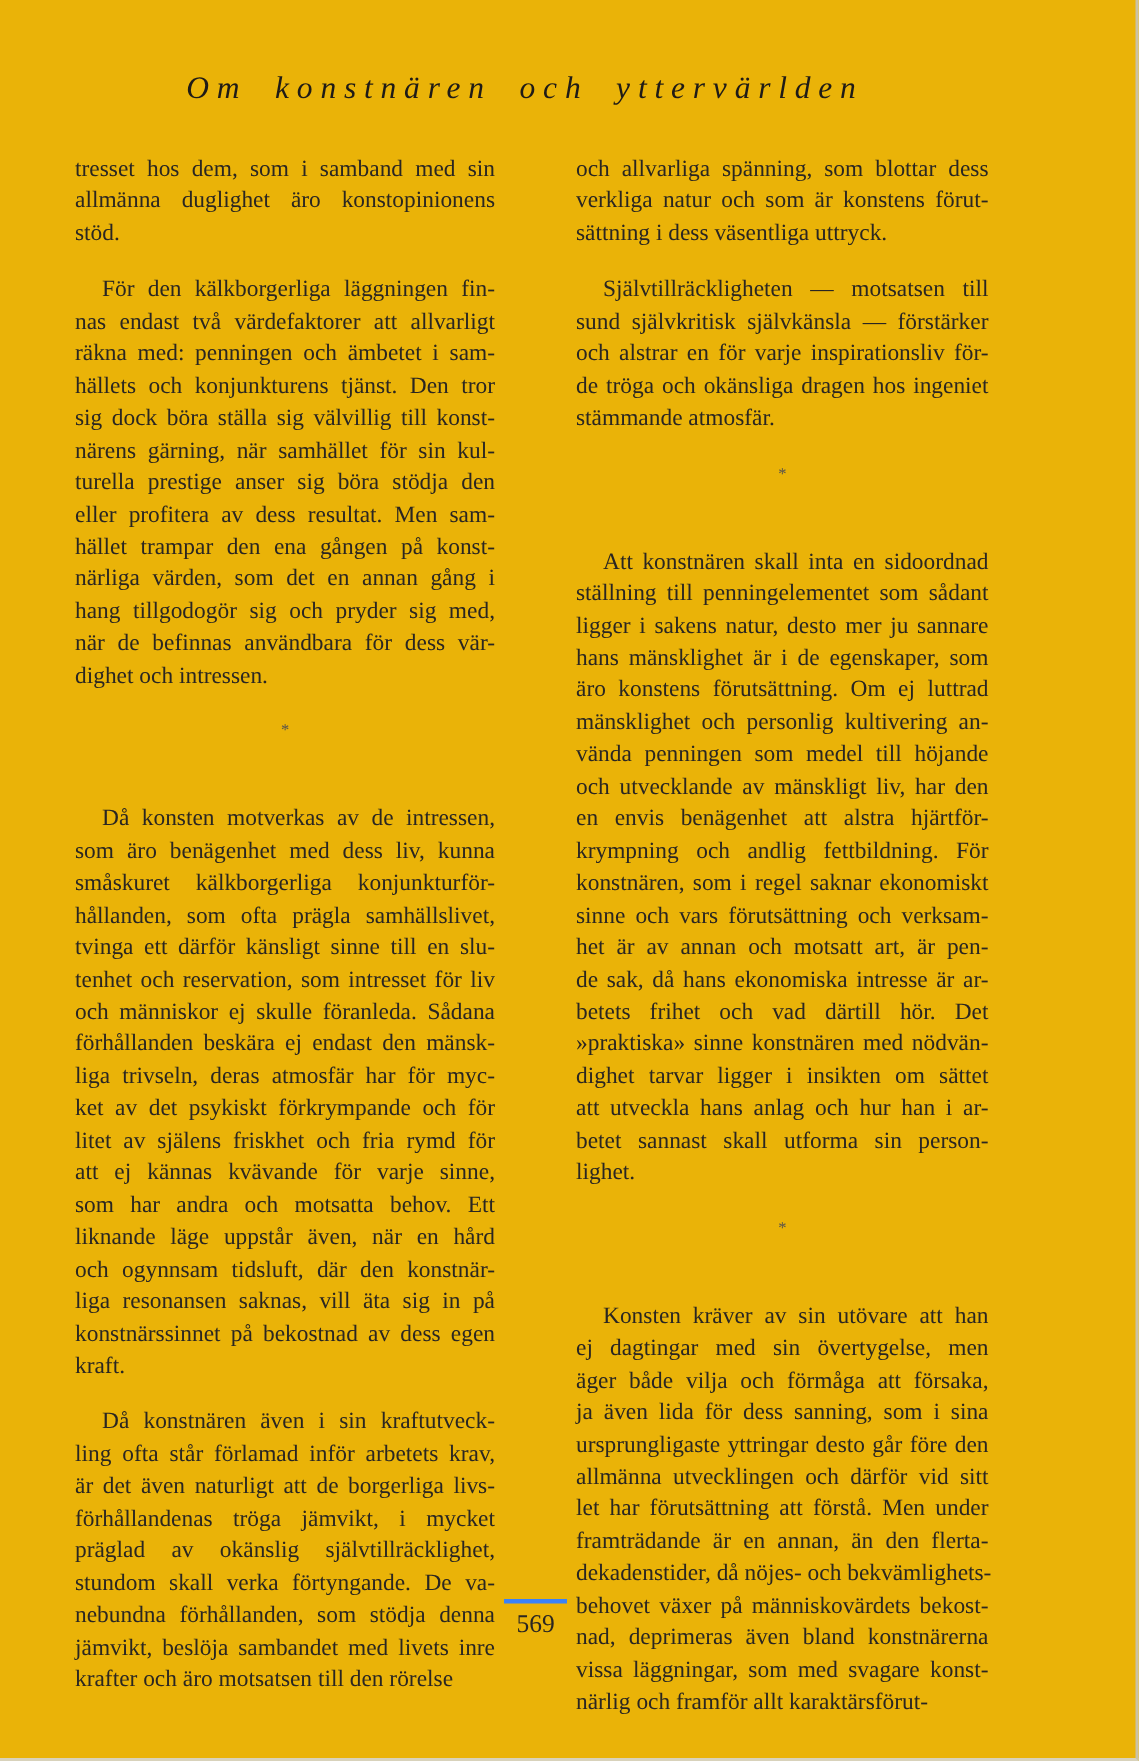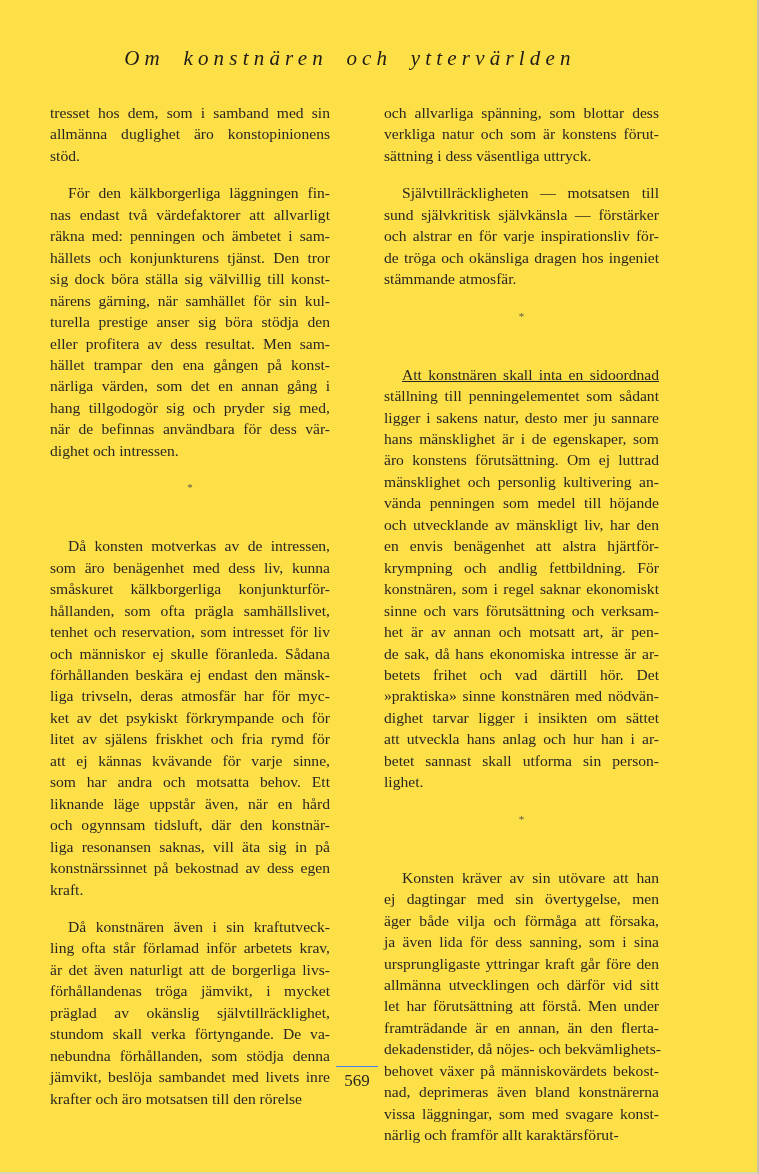--- a/index.html
+++ b/index.html
@@ -5,21 +5,21 @@
   html, body { margin: 0; padding: 0; }
   body {
     width: 759px; height: 1174px; overflow: hidden;
     background: #fdfbee;
     font-family: "Liberation Serif", "DejaVu Serif", serif;
     color: #2a2622;
     position: relative;
   }
   .page {
     position: absolute; left: 0; top: 0; width: 757px; height: 1172px;
-    background: #fde047;
+    background: #eab308;
     border-right: 2px solid #c9c2a8;
     border-bottom: 2px solid #d8d2bb;
   }
   .running-head {
     position: absolute; top: 46px; left: 0; width: 700px;
     text-align: center;
     font-style: italic;
     font-size: 21px;
     letter-spacing: 5.2px;
     word-spacing: 8px;
@@ -39,21 +39,21 @@
   .column .line { display: block; text-align: justify; text-align-last: justify; white-space: nowrap; }
   .column .line.last { text-align-last: left; }
   .separator {
     text-align: center; font-size: 11px; color: #5a544c;
     height: 21px; line-height: 21px; margin: 10px 0 11px 0;
   }
   .gap-small { height: 10px; }
   .folio {
     position: absolute; top: 1066px; left: 336px; width: 42px;
     text-align: center; font-size: 17px; color: #2a2622;
-    border-top: 1px solid #3b82f6; padding-top: 4px;
+    border-top: 3px solid #3b82f6; padding-top: 4px;
   }
 </style>
 </head>
 <body>
 
 <div class="page">
 
   <div class="running-head">Om konstnären och yttervärlden</div>
 
   <div class="column col-left">
@@ -77,20 +77,21 @@
         <span class="line">när de befinnas användbara för dess vär-</span>
         <span class="line last">dighet och intressen.</span>
       </p>
     <div class="separator">*</div>
     <div class="gap-small"></div>
     <p>
         <span class="line" style="padding-left: 18px;">Då konsten motverkas av de intressen,</span>
         <span class="line">som äro benägenhet med dess liv, kunna</span>
         <span class="line">småskuret kälkborgerliga konjunkturför-</span>
         <span class="line">hållanden, som ofta prägla samhällslivet,</span>
+        <span class="line">tvinga ett därför känsligt sinne till en slu-</span>
         <span class="line">tenhet och reservation, som intresset för liv</span>
         <span class="line">och människor ej skulle föranleda. Sådana</span>
         <span class="line">förhållanden beskära ej endast den mänsk-</span>
         <span class="line">liga trivseln, deras atmosfär har för myc-</span>
         <span class="line">ket av det psykiskt förkrympande och för</span>
         <span class="line">litet av själens friskhet och fria rymd för</span>
         <span class="line">att ej kännas kvävande för varje sinne,</span>
         <span class="line">som har andra och motsatta behov. Ett</span>
         <span class="line">liknande läge uppstår även, när en hård</span>
         <span class="line">och ogynnsam tidsluft, där den konstnär-</span>
@@ -120,21 +121,21 @@
     <p>
         <span class="line" style="padding-left: 18px;">Självtillräckligheten — motsatsen till</span>
         <span class="line">sund självkritisk självkänsla — förstärker</span>
         <span class="line">och alstrar en för varje inspirationsliv för-</span>
         <span class="line">de tröga och okänsliga dragen hos ingeniet</span>
         <span class="line last">stämmande atmosfär.</span>
       </p>
     <div class="separator">*</div>
     <div class="gap-small"></div>
     <p>
-        <span class="line" style="padding-left: 18px; text-decoration: underline;">Att konstnären skall inta en sidoordnad</span>
+        <span class="line" style="padding-left: 18px;">Att konstnären skall inta en sidoordnad</span>
         <span class="line">ställning till penningelementet som sådant</span>
         <span class="line">ligger i sakens natur, desto mer ju sannare</span>
         <span class="line">hans mänsklighet är i de egenskaper, som</span>
         <span class="line">äro konstens förutsättning. Om ej luttrad</span>
         <span class="line">mänsklighet och personlig kultivering an-</span>
         <span class="line">vända penningen som medel till höjande</span>
         <span class="line">och utvecklande av mänskligt liv, har den</span>
         <span class="line">en envis benägenhet att alstra hjärtför-</span>
         <span class="line">krympning och andlig fettbildning. För</span>
         <span class="line">konstnären, som i regel saknar ekonomiskt</span>
@@ -148,21 +149,21 @@
         <span class="line">betet sannast skall utforma sin person-</span>
         <span class="line last">lighet.</span>
       </p>
     <div class="separator">*</div>
     <div class="gap-small"></div>
     <p>
         <span class="line" style="padding-left: 18px;">Konsten kräver av sin utövare att han</span>
         <span class="line">ej dagtingar med sin övertygelse, men</span>
         <span class="line">äger både vilja och förmåga att försaka,</span>
         <span class="line">ja även lida för dess sanning, som i sina</span>
-        <span class="line">ursprungligaste yttringar kraft går före den</span>
+        <span class="line">ursprungligaste yttringar desto går före den</span>
         <span class="line">allmänna utvecklingen och därför vid sitt</span>
         <span class="line">let har förutsättning att förstå. Men under</span>
         <span class="line">framträdande är en annan, än den flerta-</span>
         <span class="line">dekadenstider, då nöjes- och bekvämlighets-</span>
         <span class="line">behovet växer på människovärdets bekost-</span>
         <span class="line">nad, deprimeras även bland konstnärerna</span>
         <span class="line">vissa läggningar, som med svagare konst-</span>
         <span class="line last">närlig och framför allt karaktärsförut-</span>
       </p>
   </div>

